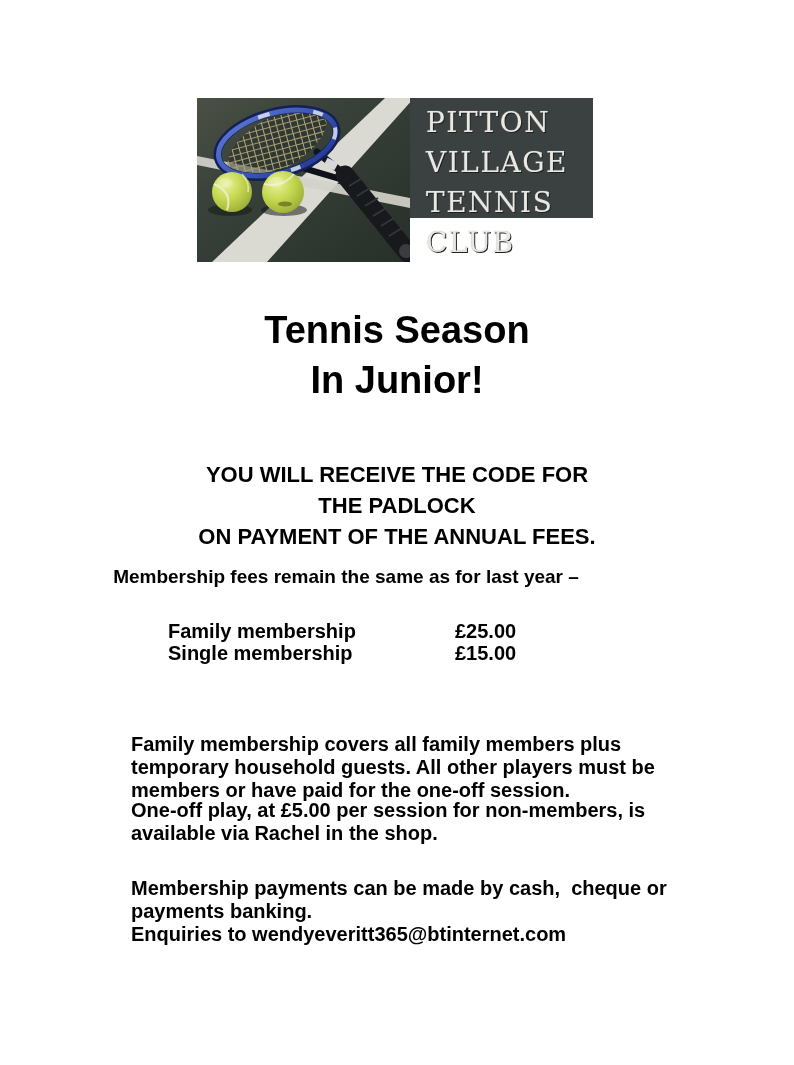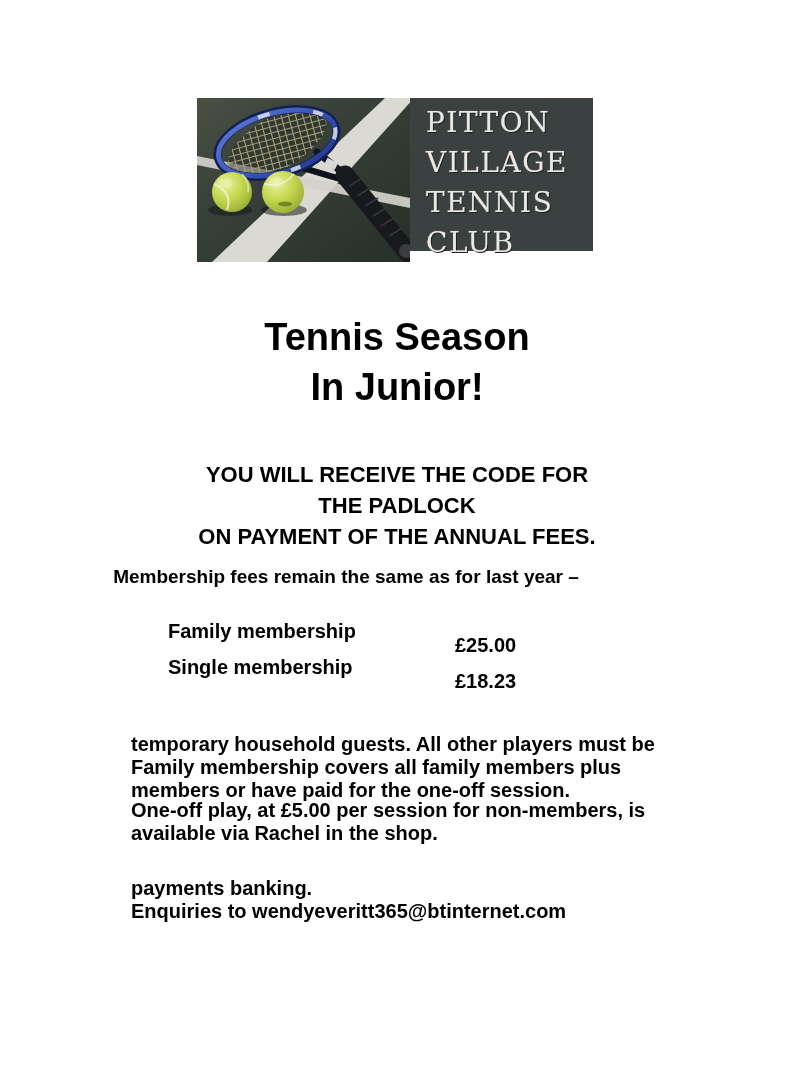--- a/index.html
+++ b/index.html
@@ -16,38 +16,38 @@
 
   
   .banner {
     position: absolute;
     left: 197px; top: 98px;
     width: 396px; height: 164px;
     display: flex;
   }
   .banner-photo { width: 213px; height: 164px; display: block; }
   .banner-panel {
-    width: 183px; height: 153px;
+    width: 183px; height: 120px;
     background: #3b4041;
     padding: 5px 0 0 16px;
   }
   .panel-line {
     font-family: "DejaVu Serif", serif;
     font-size: 28px;
     line-height: 40px;
     letter-spacing: 1.5px;
     color: #e9e8e3;
     text-shadow: 1px 1px 0 #1d2021, 0 0 1px #a7a7a3;
     white-space: pre;
   }
 
   
   .title {
     position: absolute;
-    left: 0; top: 312px; width: 794px;
+    left: 0; top: 305px; width: 794px;
     text-align: center;
     font-size: 38px; font-weight: 700;
     line-height: 50px;
     letter-spacing: 0px;
   }
   .notice {
     position: absolute;
     left: 0; top: 459px; width: 794px;
     text-align: center;
     font-size: 22px; font-weight: 700;
@@ -62,21 +62,21 @@
 
   
   .fees-table {
     position: absolute;
     left: 168px; top: 620px;
     font-size: 20px; font-weight: 700;
     line-height: 22px;
   }
   .fee-row { display: flex; }
   .fee-label { display: inline-block; width: 287px; }
-  .fee-price { display: inline-block; margin-top: 14px; }
+  .fee-price { display: inline-block; }
 
   
   .para {
     position: absolute;
     left: 131px;
     width: 560px;
     font-size: 20px; font-weight: 700;
     line-height: 23px;
   }
   .para-line { white-space: pre; }
@@ -181,33 +181,34 @@
 
   <div class="fees-intro">Membership fees remain the same as for last year –</div>
 
   <div class="fees-table">
     <div class="fee-row">
       <span class="fee-label">Family membership</span>
       <span class="fee-price">£25.00</span>
     </div>
     <div class="fee-row">
       <span class="fee-label">Single membership</span>
-      <span class="fee-price">£18.23</span>
+      <span class="fee-price">£15.00</span>
     </div>
   </div>
 
   <div class="para para-1">
+    <div class="para-line">Family membership covers all family members plus</div>
     <div class="para-line">temporary household guests. All other players must be</div>
-    <div class="para-line">Family membership covers all family members plus</div>
     <div class="para-line">members or have paid for the one-off session.</div>
   </div>
 
   <div class="para para-2">
     <div class="para-line">One-off play, at £5.00 per session for non-members, is</div>
     <div class="para-line">available via Rachel in the shop.</div>
   </div>
 
   <div class="para para-3">
+    <div class="para-line">Membership payments can be made by cash,  cheque or</div>
     <div class="para-line">payments banking.</div>
     <div class="para-line">Enquiries to wendyeveritt365@btinternet.com</div>
   </div>
 
 </div>
 
 </body></html>

